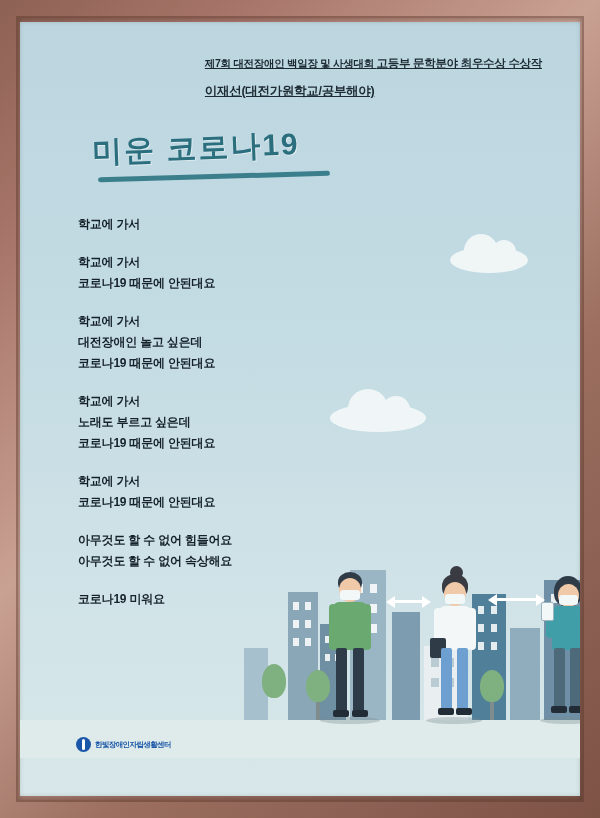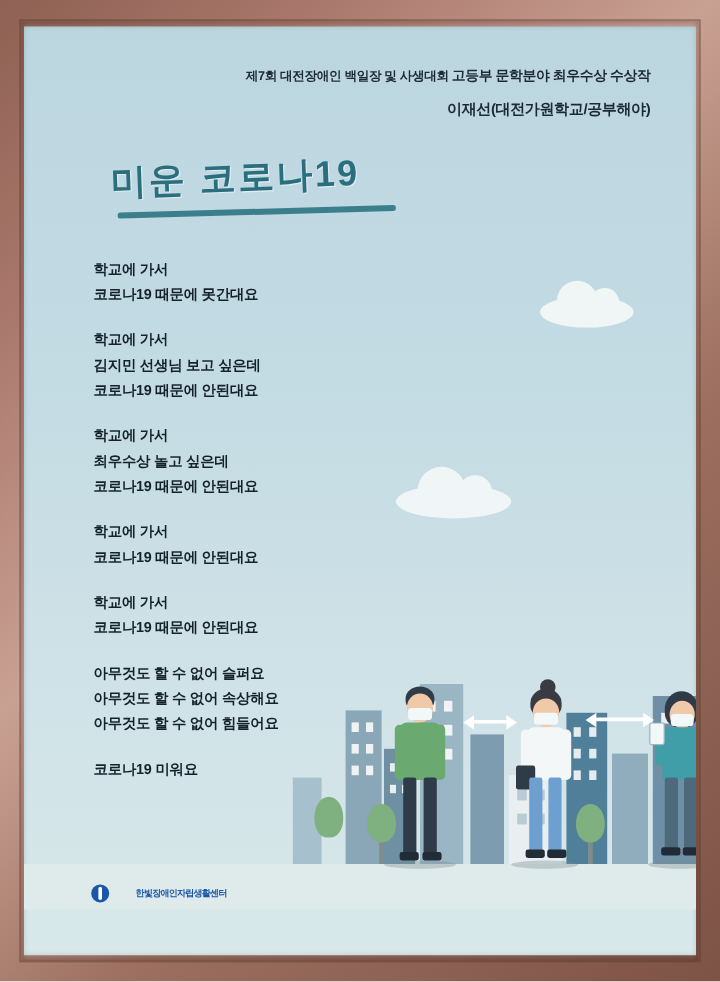--- a/index.html
+++ b/index.html
@@ -53,22 +53,23 @@
     position: absolute;
     background: #f3f8f8;
     border-radius: 50%;
   }
 
   
   #header-block {
     position: absolute;
     right: 38px;
     top: 34px;
-    text-align: right;
+    text-align: left;
     color: #1c2a33;
+    text-decoration: underline;
   }
   #contest-line {
     font-size: 10.5px;
     font-weight: bold;
     letter-spacing: -0.3px;
     white-space: nowrap;
   }
   #contest-line .emph { font-size: 11.5px; }
   #author-line {
     margin-top: 12px;
@@ -214,21 +215,20 @@
     width: 3px; height: 11px;
     background: #ffffff;
     border-radius: 2px;
   }
   #logo-text {
     font-size: 7.5px;
     font-weight: bold;
     color: #1a57a8;
     letter-spacing: -0.6px;
     white-space: nowrap;
-    margin-left: 18px;
   }
 </style>
 </head>
 <body>
 
 <div id="poster-frame">
   <div id="frame-inner-bevel"></div>
 
   <div id="poster-canvas">
 
@@ -247,44 +247,42 @@
     </div>
 
     <div id="title-wrap">
       <div id="poem-title">미운 코로나19</div>
       <div id="title-underline"></div>
     </div>
 
     <div id="poem-body">
         <div class="stanza">
           <div class="line">학교에 가서</div>
-          <div class="line">코로나19 때문에 못간대요</div>
-        </div>
-        <div class="stanza">
-          <div class="line">학교에 가서</div>
-          <div class="line">김지민 선생님 보고 싶은데</div>
-          <div class="line">코로나19 때문에 안된대요</div>
-        </div>
-        <div class="stanza">
-          <div class="line">학교에 가서</div>
-          <div class="line">최우수상 놀고 싶은데</div>
-          <div class="line">코로나19 때문에 안된대요</div>
         </div>
         <div class="stanza">
           <div class="line">학교에 가서</div>
           <div class="line">코로나19 때문에 안된대요</div>
         </div>
         <div class="stanza">
           <div class="line">학교에 가서</div>
+          <div class="line">대전장애인 놀고 싶은데</div>
           <div class="line">코로나19 때문에 안된대요</div>
         </div>
         <div class="stanza">
-          <div class="line">아무것도 할 수 없어 슬퍼요</div>
+          <div class="line">학교에 가서</div>
+          <div class="line">노래도 부르고 싶은데</div>
+          <div class="line">코로나19 때문에 안된대요</div>
+        </div>
+        <div class="stanza">
+          <div class="line">학교에 가서</div>
+          <div class="line">코로나19 때문에 안된대요</div>
+        </div>
+        <div class="stanza">
+          <div class="line">아무것도 할 수 없어 힘들어요</div>
           <div class="line">아무것도 할 수 없어 속상해요</div>
-          <div class="line">아무것도 할 수 없어 힘들어요</div>
         </div>
         <div class="stanza">
           <div class="line">코로나19 미워요</div>
         </div>
       </div>
 
     <div id="city-scene">
 
       <div class="bldg" style="left:268px; bottom:38px; width:30px; height:128px; background:#8aa7b8;">
         <div class="win" style="left:5px; top:10px; width:6px; height:8px;"></div>

